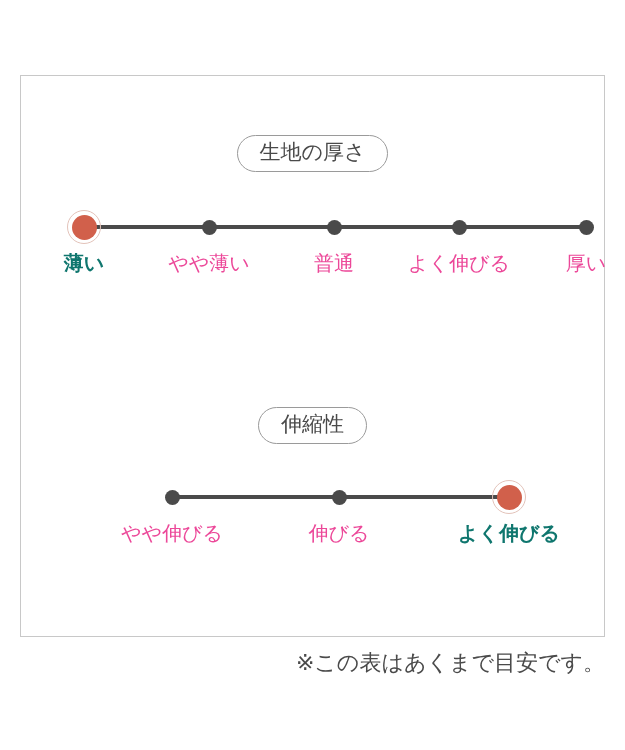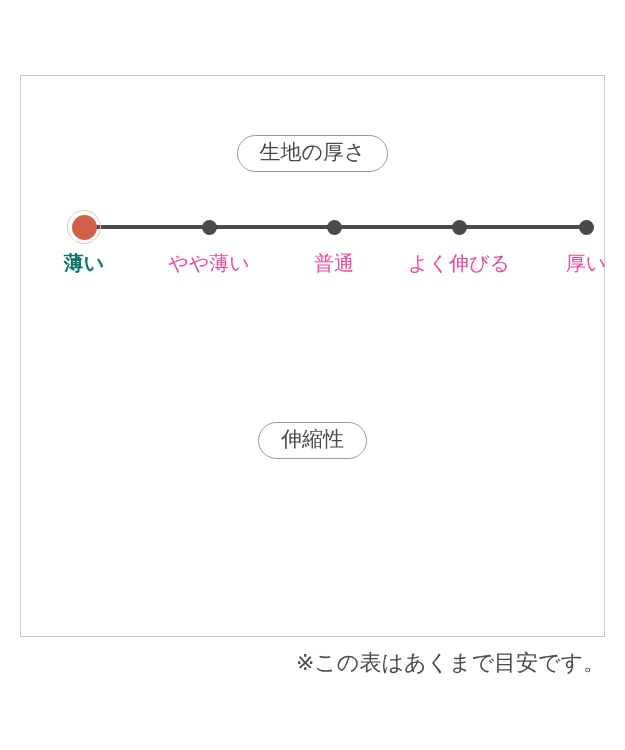--- a/index.html
+++ b/index.html
@@ -28,21 +28,21 @@
 
   
   .badge-row {
     position: absolute;
     left: 0;
     width: 100%;
     display: flex;
     justify-content: center;
   }
   .badge-row.thickness { top: 59px; }
-  .badge-row.stretch   { top: 331px; margin-top: 15px; }
+  .badge-row.stretch   { top: 331px; }
 
   .badge {
     border: 1px solid #9a9a9a;
     border-radius: 999px;
     padding: 5px 22px 7px 22px;
     font-size: 21px;
     line-height: 1.1;
     color: #4a4a4a;
     white-space: nowrap;
     background: #ffffff;
@@ -171,16 +171,37 @@
 
       <div class="dot"></div>
       <div class="tick-label">厚い</div>
     </div>
   </div>
 
   <div class="badge-row stretch">
     <div class="badge">伸縮性</div>
   </div>
 
+  <div class="scale stretch">
+    <div class="track" style="left:151px; width:337px;"></div>
+
+    <div class="point" style="left:151px;">
+
+      <div class="dot"></div>
+      <div class="tick-label">やや伸びる</div>
+    </div>
+
+    <div class="point" style="left:318px;">
+
+      <div class="dot"></div>
+      <div class="tick-label">伸びる</div>
+    </div>
+
+    <div class="point selected" style="left:488px;">
+      <div class="ring"></div>
+      <div class="dot"></div>
+      <div class="tick-label">よく伸びる</div>
+    </div>
+  </div>
 
 </div>
 
 <div class="footnote">※この表はあくまで目安です。</div>
 
 </body></html>

